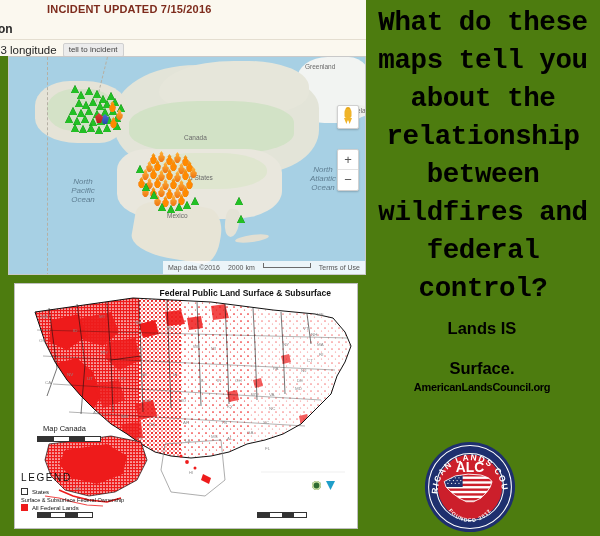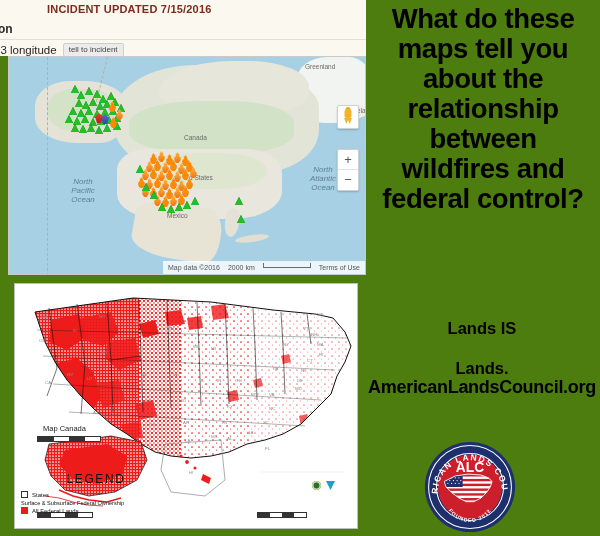--- a/index.html
+++ b/index.html
@@ -205,50 +205,50 @@
   .fed-scalebar3{
     position:absolute;left:242px;top:228px;width:48px;height:4px;
     border:.7px solid #333;
     background:linear-gradient(90deg,#333 0 25%,#fff 25% 50%,#333 50% 75%,#fff 75% 100%);
   }
   .legend{
     position:absolute;left:6px;top:188px;width:150px;
     font-size:6px;color:#111;
   }
   .legend-title{
-    font-size:12px;letter-spacing:1.6px;text-align:center;margin-bottom:5px;color:#111;
+    font-size:10px;letter-spacing:1.6px;margin-bottom:5px;color:#111;
   }
   .lg-row{display:flex;align-items:center;gap:4px;margin-bottom:2px;}
   .lg-sw{width:7px;height:7px;border:.8px solid #333;box-sizing:border-box;}
   .lg-sw.white{background:#fff;}
   .lg-sw.red{background:#ee1b1b;border-color:#ee1b1b;}
   .lg-note{font-size:5.6px;color:#111;margin:2px 0 1px 0;}
   .fed-credit-logos{
     position:absolute;right:22px;bottom:38px;display:flex;gap:5px;align-items:center;
   }
   .cred-logo1{width:9px;height:9px;border-radius:50%;background:#2e6b31;
     box-shadow:inset 0 0 0 1.6px #cfe0a6;}
   .cred-logo2{width:9px;height:9px;background:#1f9ec9;
     clip-path:polygon(0 0,100% 0,50% 100%);}
 
   
   .headline{
     position:absolute;left:372px;top:4px;width:222px;
     text-align:center;color:#000;
-    font-family:Liberation Sans, sans-serif;
-    font-weight:bold;font-size:27.5px;line-height:30px;
+    font-family:Liberation Mono, monospace;
+    font-weight:bold;font-size:27.5px;line-height:38px;
     letter-spacing:-0.4px;
   }
   .subline{
     position:absolute;left:366px;top:318px;width:232px;
     text-align:center;color:#000;
     font-weight:bold;font-size:16.5px;line-height:20px;
   }
   .sub-url{
-    display:block;font-size:18px;line-height:17px;margin-top:1px;letter-spacing:-0.3px;
+    display:block;font-size:11px;line-height:17px;margin-top:1px;letter-spacing:-0.3px;
   }
 
   
   .seal{
     position:absolute;left:424px;top:441px;width:92px;height:92px;
   }
 </style>
 </head>
 <body>
 
@@ -386,20 +386,21 @@
 
     <div class="gm-attrib">
       <span>Map data ©2016</span>
       <span>2000 km</span>
       <span class="scalebar"></span>
       <span>Terms of Use</span>
     </div>
   </div>
 
   <div class="fedmap">
+    <div class="fed-title">Federal Public Land Surface &amp; Subsurface</div>
 
     <svg class="fedsvg" viewBox="0 0 344 246">
       <defs>
         <clipPath id="clipCONUS">
           <path d="M20,28 L118,14 L196,18 L258,26 L300,30 L318,34 L330,48 L336,62 L330,78
                    L322,92 L316,110 L300,126 L286,140 L268,150 L250,156 L232,160 L214,168
                    L196,172 L176,174 L156,172 L140,168 L126,160 L112,150 L96,140 L80,126
                    L66,112 L52,96 L40,78 L30,58 Z"></path>
         </clipPath>
         <clipPath id="clipAK">
@@ -574,21 +575,21 @@
       <span class="cred-logo1"></span>
       <span class="cred-logo2"></span>
     </div>
   </div>
 
   <div class="headline">What do these maps tell you about the relationship between wildfires and federal control?</div>
 
   <div class="subline">
     <span>Lands IS</span><br>
     <br>
-    <span>Lands.</span><br>
+    <span>Surface.</span><br>
     <span class="sub-url">AmericanLandsCouncil.org</span>
   </div>
 
   <svg class="seal" viewBox="0 0 100 100">
     <defs>
       <path id="arcTop" d="M 15,56 A 35,35 0 0 1 85,56" fill="none"></path>
       <path id="arcBot" d="M 22,60 A 28,28 0 0 0 78,60" fill="none"></path>
       <clipPath id="usClip">
         <path d="M22,44 L34,38 L48,36 L62,37 L70,40 L74,44 L72,50 L68,56 L62,62 L54,66
                  L46,66 L38,62 L30,56 L24,50 Z"></path>

